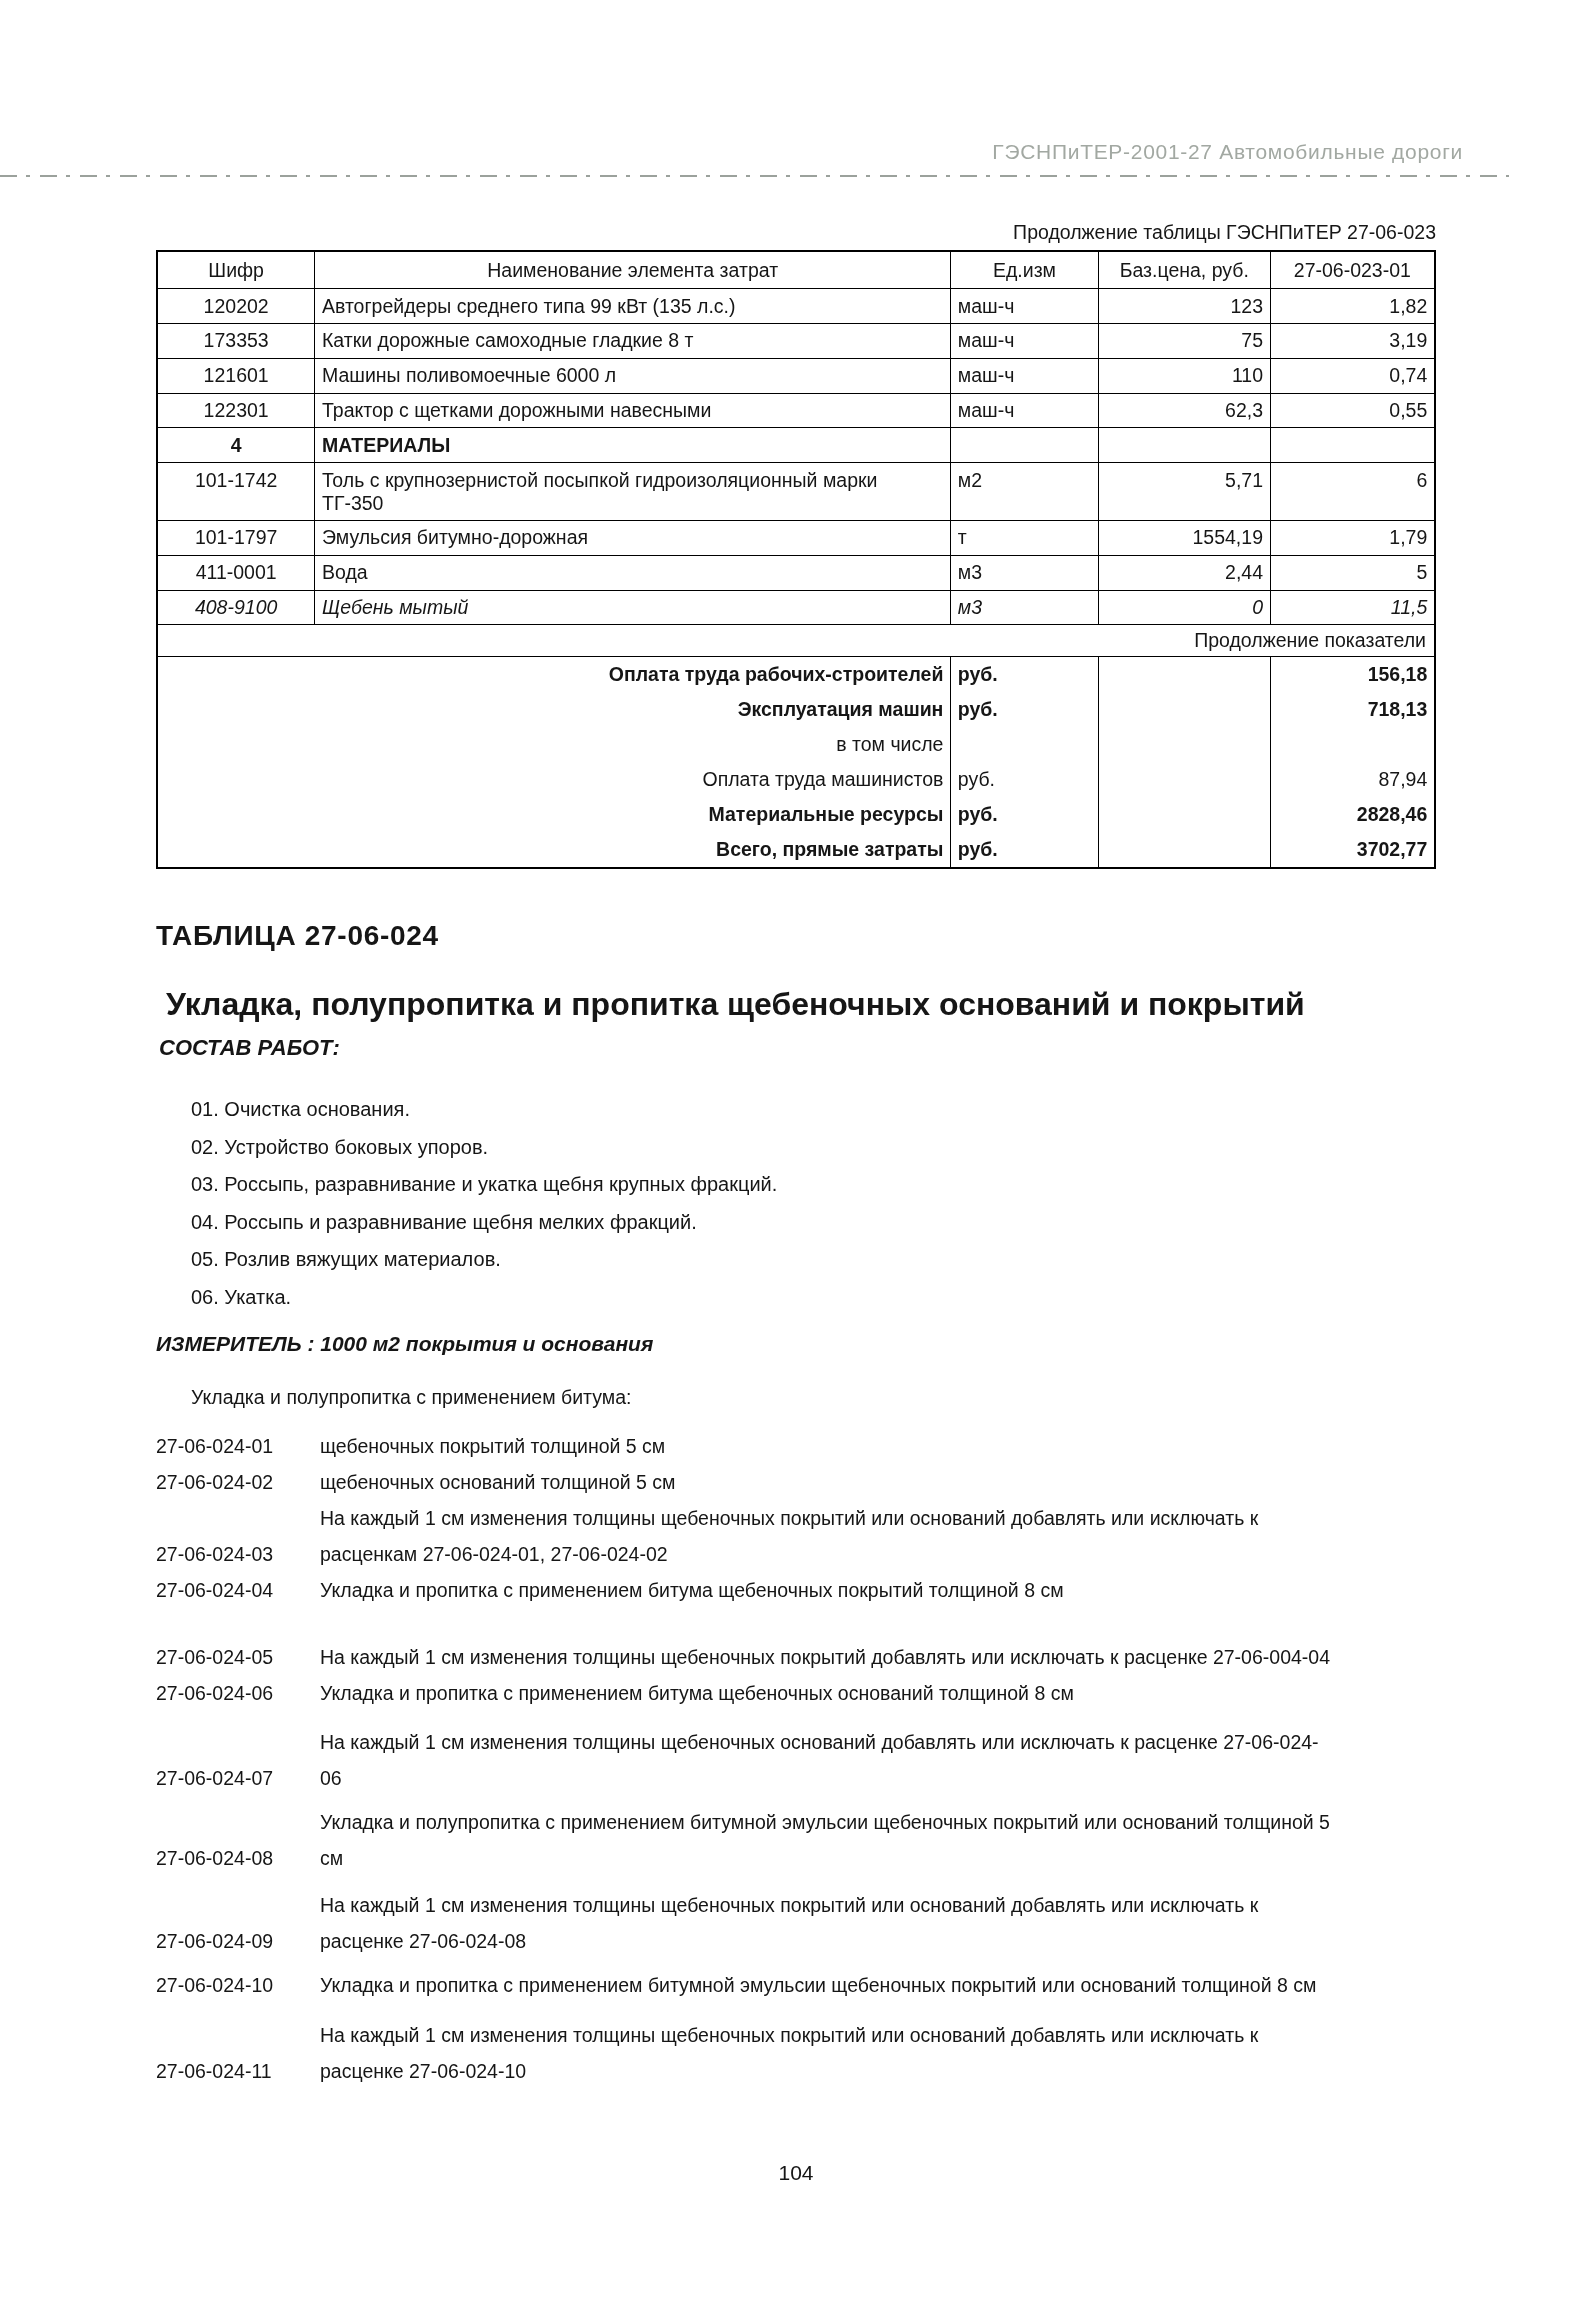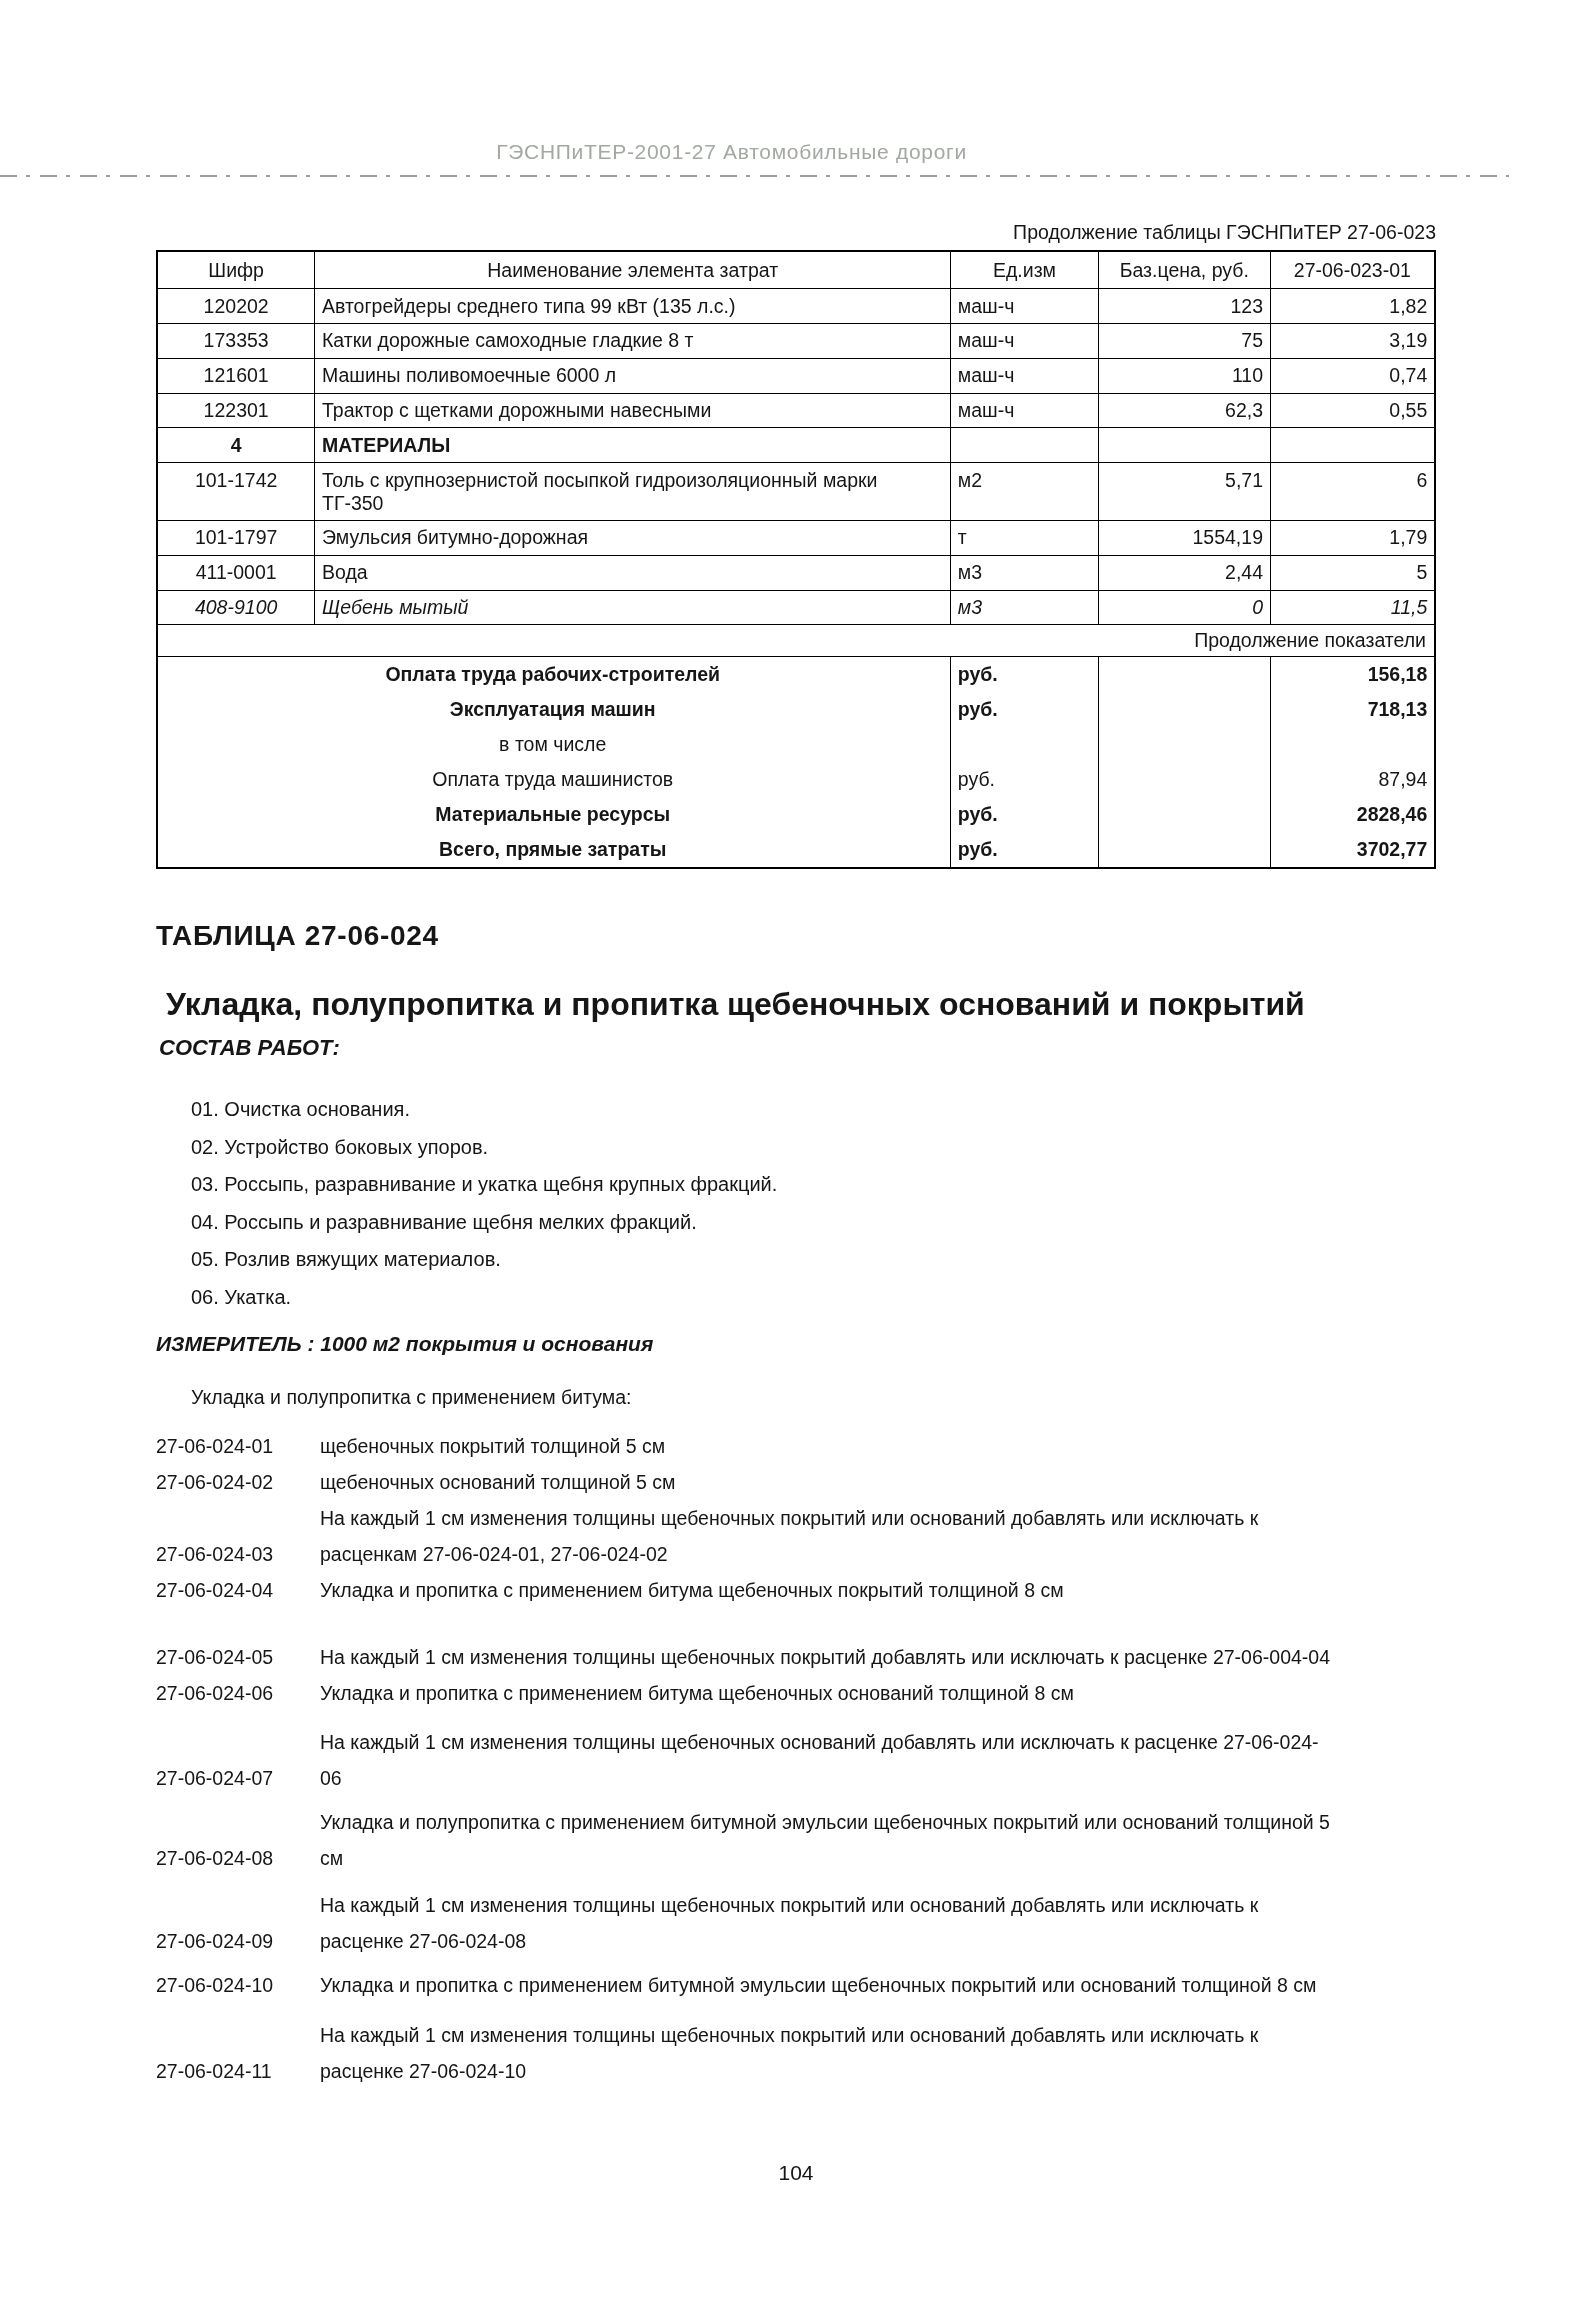--- a/index.html
+++ b/index.html
@@ -9,21 +9,21 @@
     width: 1592px;
     height: 2307px;
     background: #ffffff;
     font-family: "Liberation Sans", "DejaVu Sans", sans-serif;
     color: #161616;
     overflow: hidden;
   }
   
   .doc-header {
     margin: 140px 129px 0 0;
-    text-align: center;
+    text-align: right;
     font-size: 21px;
     letter-spacing: 0.7px;
     color: #a2a8a2;
   }
   .rule {
     margin-top: 10.8px;
     height: 2.7px;
     width: 1509px;
     background: repeating-linear-gradient(90deg,
       #9ba19c 0 17.5px, transparent 17.5px 25.6px,
@@ -51,21 +51,21 @@
   .cost th { text-align: center; vertical-align: middle; padding: 6.7px 4px; }
   .c-code { text-align: center; }
   .c-name { text-align: left; padding-left: 9.4px; white-space: pre-line; }
   .c-unit { text-align: left; }
   .c-base { text-align: right; padding-right: 32px; }
   .c-val  { text-align: right; padding-right: 6.7px; }
   tr.section-row td { font-weight: bold; }
   tr.italic-row td { font-style: italic; }
   td.totals-band { text-align: right; padding: 4px 8px; font-size: 19.5px; }
   tr.cost-row td { border: 1.3px solid #000; border-top: none; border-bottom: none; padding: 6px 6.7px; }
-  tr.cost-row .t-name { text-align: center; padding-left: 4px; }
+  tr.cost-row .t-name { text-align: right; padding-left: 4px; }
   tr.bold-row td { font-weight: bold; }
 
   .tbl-title   { margin: 51px 0 0 156px; font-size: 28px; font-weight: bold; letter-spacing: 0.7px; }
   .subtitle    { margin: 34px 0 0 166px; font-size: 32px; font-weight: bold; }
   .works-label { margin: 12px 0 0 159px; font-size: 22px; font-weight: bold; font-style: italic; }
   .works       { margin: 36px 0 0 191px; }
   .work-item   { font-size: 20px; line-height: 24px; margin-bottom: 13.5px; }
   .izmeritel   { margin: 23px 0 0 156px; font-size: 21px; font-weight: bold; font-style: italic; }
   .intro       { margin: 30px 0 0 191px; font-size: 19.5px; }
   .items       { margin: 19px 0 0 156px; width: 1404px; font-size: 19.5px; }

